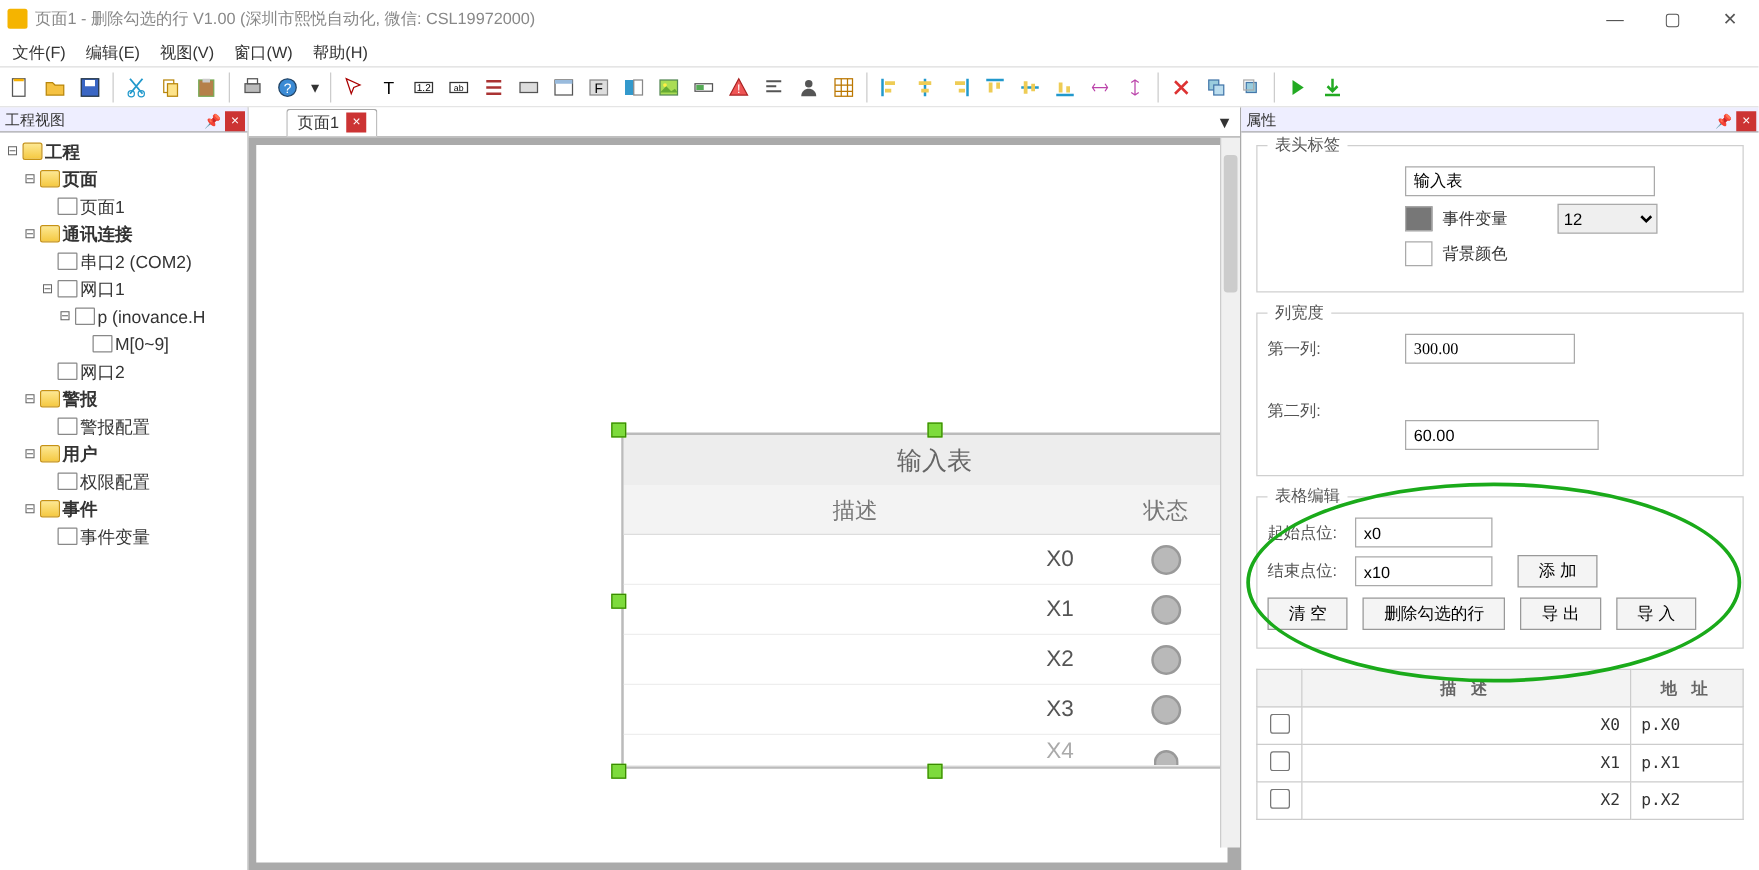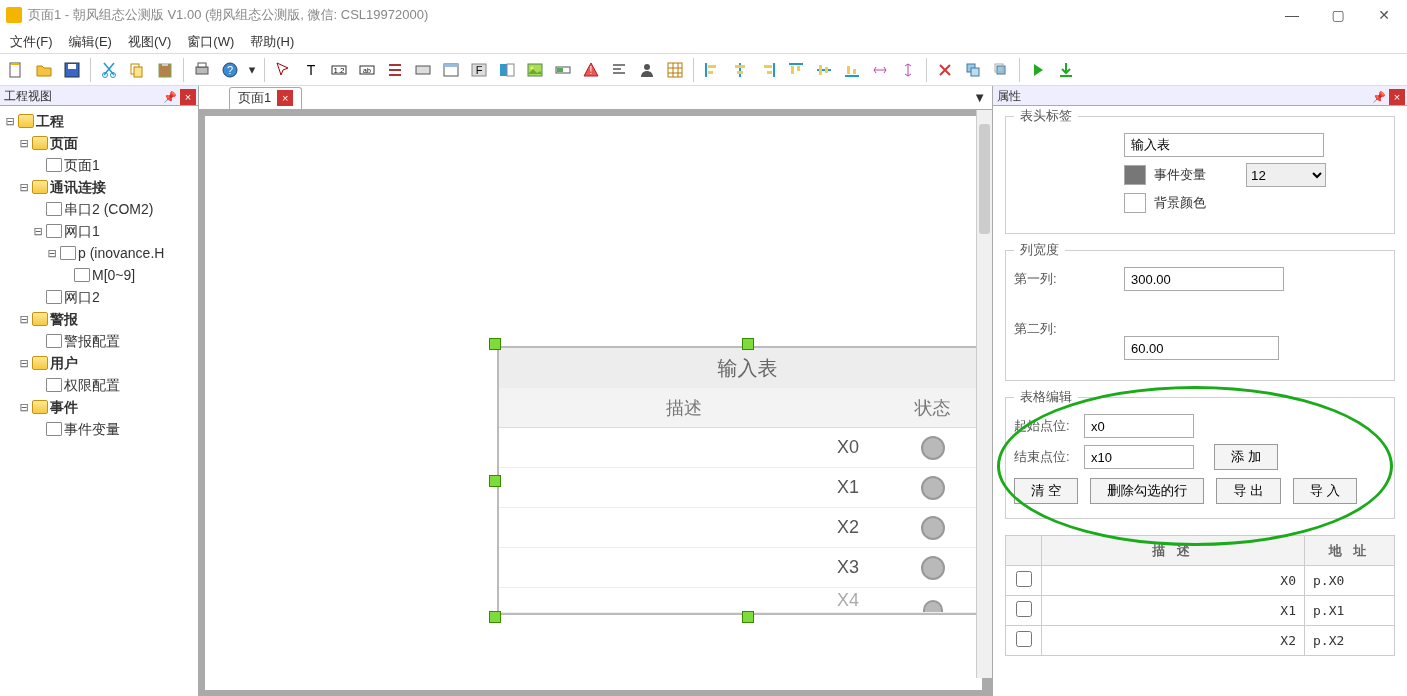--- a/index.html
+++ b/index.html
@@ -87,21 +87,21 @@
 
 
 .ellipse { position: absolute; border: 3px solid #1aaa1a; border-radius: 50%; pointer-events: none; }
 </style>
 </head>
 <body>
 
 <div class="titlebar">
   <div class="left">
     <span class="appicon"></span>
-    <span>页面1 - 朝风组态公测版 V1.00 (朝风组态公测版, 微信: CSL19972000)</span>
+    <span>页面1 - 删除勾选的行 V1.00 (深圳市熙悦自动化, 微信: CSL19972000)</span>
   </div>
   <div class="winbtns">
     <div class="winbtn">―</div>
     <div class="winbtn">▢</div>
     <div class="winbtn">✕</div>
   </div>
 </div>
 
 <div class="menubar">
   <span>文件(F)</span>
@@ -509,21 +509,21 @@
             <label></label>
             <span class="sw" style="background:#fff"></span>
             <span>背景颜色</span>
           </div>
       </div>
 
       <div class="group">
         <span class="gl">列宽度</span>
         <div class="frow">
             <label>第一列:</label>
-            <input type="text" style="width: 160px;" value="300.00">
+            <input type="text" style="width: 136px; font-family: Liberation Serif, serif;" value="300.00">
           </div>
         <div class="frow">
             <label>第二列:</label>
             <input type="text" style="width: 155px; margin-top: 39px;" value="60.00">
           </div>
       </div>
 
       <div class="group" style="position:relative">
         <span class="gl">表格编辑</span>
         <div class="frow">

